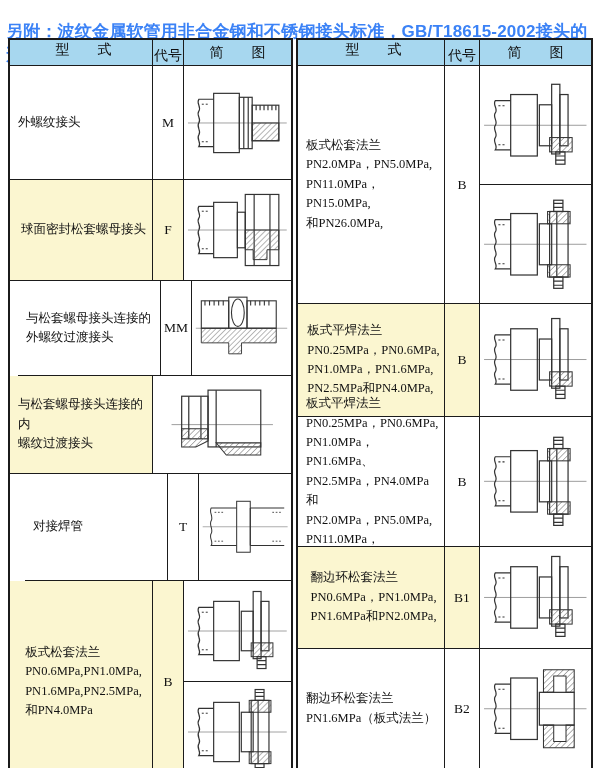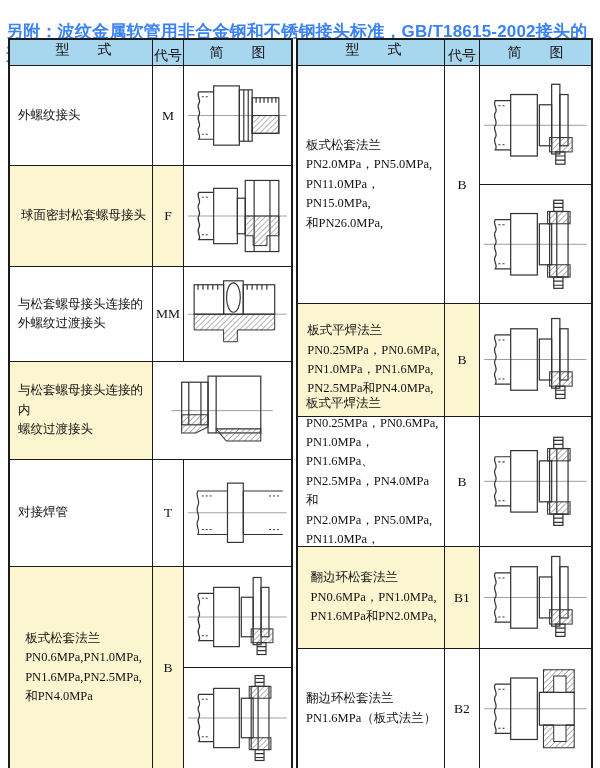--- a/index.html
+++ b/index.html
@@ -51,21 +51,21 @@
     <div class="tbl tbl-left" id="tbl-left">
         <div class="row header" style="height: 26px;">
           <div class="cell type"><span>型　　式</span></div>
           <div class="cell code">
             <span>代号</span>
           </div>
           <div class="cell diag" style="display: flex; align-items: center; justify-content: center; flex-direction: row;">
             <span>简　　图</span>
           </div>
         </div>
-        <div class="row" style="height: 100px;">
+        <div class="row" style="height: 114px;">
           <div class="cell type"><span>外螺纹接头</span></div>
           <div class="cell code">
             <span>M</span>
           </div>
           <div class="cell diag">
             <div class="dbox">
               <svg viewBox="0 0 104 88" preserveAspectRatio="xMidYMid meet">
                 <line class="cl" x1="2" y1="44" x2="102" y2="44"></line>
                 <path class="ln" d="M28 20 H13 C10 24 16 28 13 32 C10 36 16 40 13 44 C10 48 16 52 13 56 C10 60 16 64 13 68 H28"></path>
                 <path class="dsh" d="M16 25 h8 M16 63 h8"></path>
@@ -94,21 +94,21 @@
                 <rect class="ln" x="28" y="16" width="24" height="56"></rect>
                 <rect class="ln" x="52" y="26" width="8" height="36"></rect>
                 <rect class="ln" x="60" y="8" width="34" height="72"></rect>
                 <line class="ln" x1="69" y1="8" x2="69" y2="80"></line>
                 <line class="ln" x1="85" y1="8" x2="85" y2="80"></line>
                 <path class="ht" d="M60 44 H94 V64 H82 V74 H68 V64 H60 Z"></path>
               </svg>
             </div>
           </div>
         </div>
-        <div class="row" style="height: 95px;">
+        <div class="row" style="height: 95px; padding-left: 8px;">
           <div class="cell type"><span>与松套螺母接头连接的
 外螺纹过渡接头</span></div>
           <div class="cell code">
             <span>MM</span>
           </div>
           <div class="cell diag">
             <div class="dbox">
               <svg viewBox="0 0 104 88" preserveAspectRatio="xMidYMid meet">
                 <line class="cl" x1="2" y1="44" x2="102" y2="44"></line>
                 <rect class="ln" x="8" y="14" width="30" height="30"></rect>
@@ -132,21 +132,21 @@
                 <line class="ln" x1="19" y1="16" x2="19" y2="58"></line>
                 <line class="ln" x1="31" y1="16" x2="31" y2="58"></line>
                 <rect class="ln" x="38" y="10" width="52" height="56"></rect>
                 <line class="ln" x1="46" y1="10" x2="46" y2="66"></line>
                 <path class="ht" d="M12 48 H38 V60 L26 66 H12 Z"></path>
                 <path class="ht" d="M46 62 H90 V74 H56 Z"></path>
               </svg>
             </div>
           </div>
         </div>
-        <div class="row" style="height: 107px;">
+        <div class="row" style="height: 107px; padding-left: 15px;">
           <div class="cell type"><span>对接焊管</span></div>
           <div class="cell code">
             <span>T</span>
           </div>
           <div class="cell diag">
             <div class="dbox">
               <svg viewBox="0 0 104 88" preserveAspectRatio="xMidYMid meet">
                 <line class="cl" x1="2" y1="44" x2="102" y2="44"></line>
                 <path class="ln" d="M42 22 H12 C9 27 15 32 12 37 C9 42 15 47 12 52 C9 57 15 62 12 66 H42"></path>
                 <rect class="ln" x="42" y="14" width="16" height="60"></rect>

